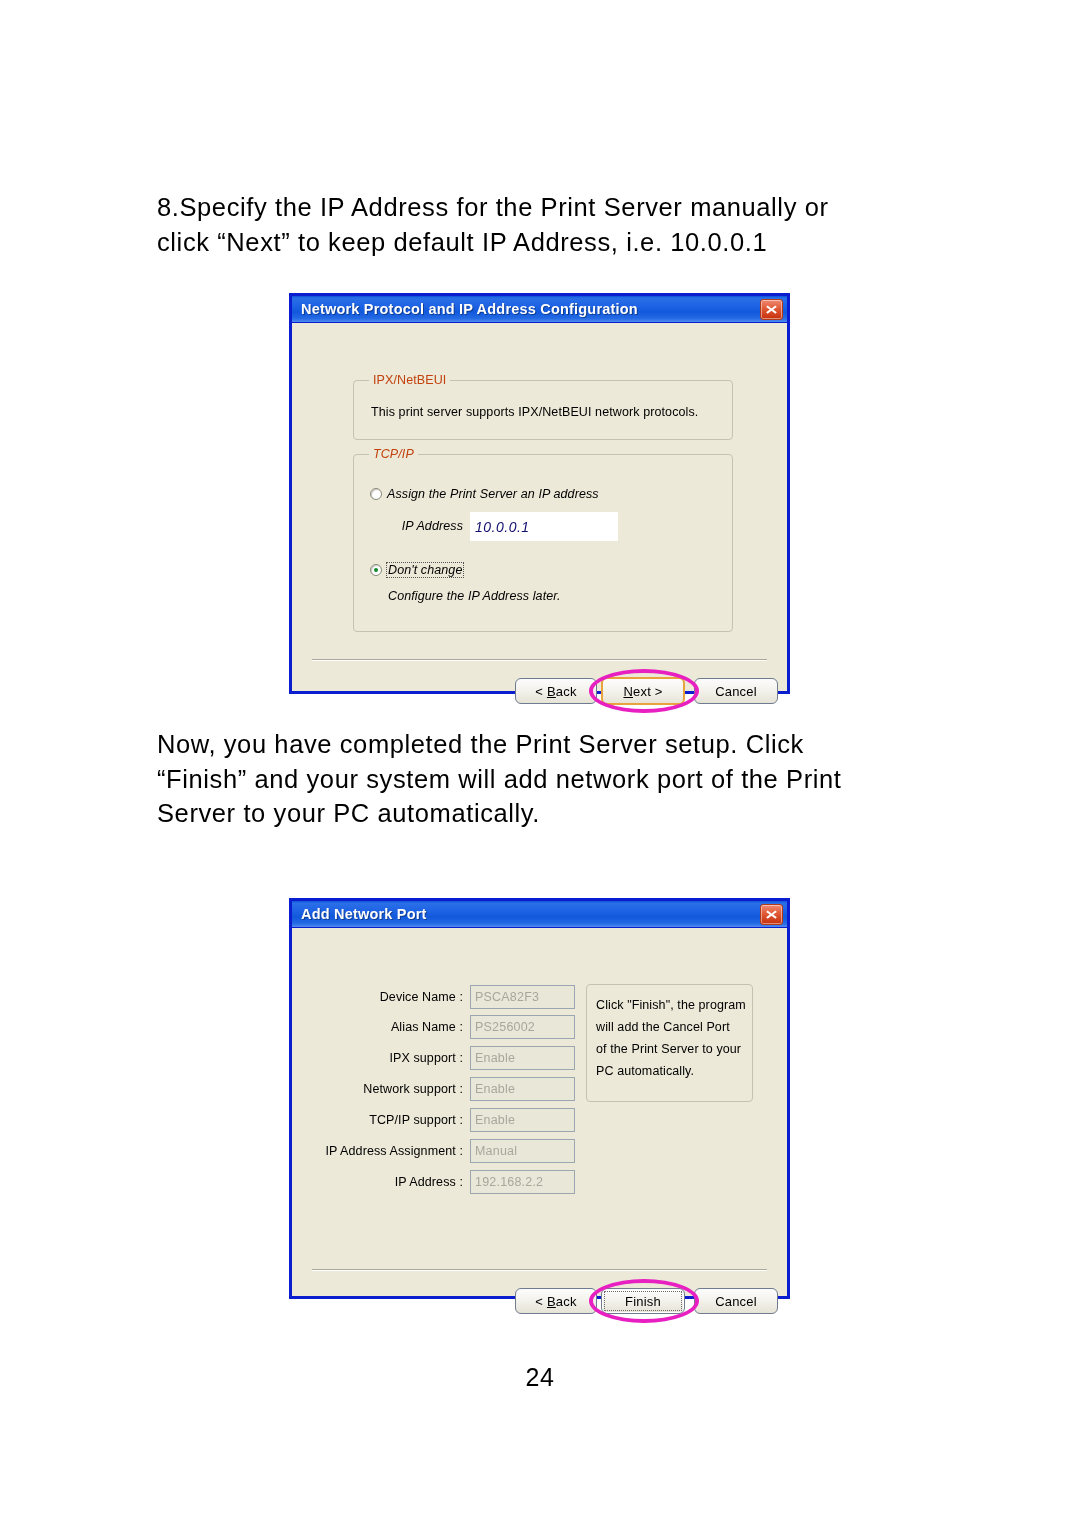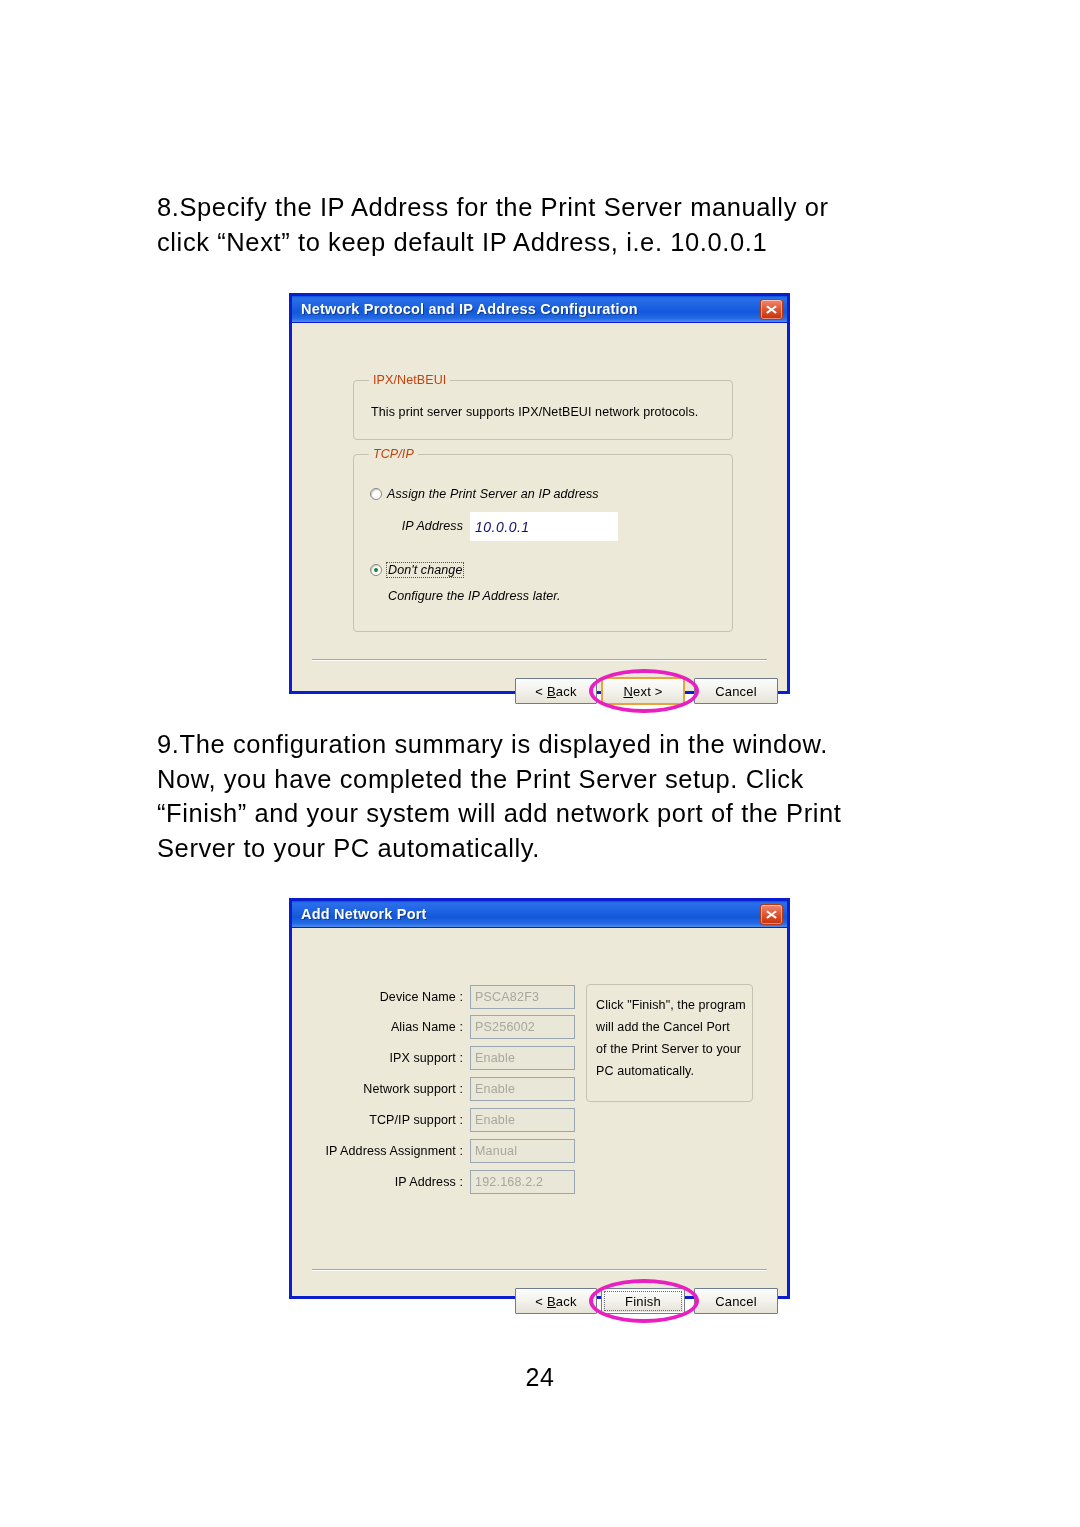--- a/index.html
+++ b/index.html
@@ -201,21 +201,21 @@
     height: 2px;
     border-top: 1px solid #aca899;
     border-bottom: 1px solid #ffffff;
     box-sizing: border-box;
   }
   .btn {
     position: absolute;
     height: 26px;
     background: linear-gradient(to bottom, #fcfcfc 0%, #f3f2ec 48%, #e6e3d6 100%);
     border: 1px solid #6f7b91;
-    border-radius: 1px;
+    border-radius: 6px;
     box-sizing: border-box;
     display: flex;
     align-items: center;
     justify-content: center;
     font-size: 13px;
     letter-spacing: 0.2px;
     cursor: pointer;
     color: #000;
   }
   .btn.default {
@@ -303,21 +303,20 @@
 
     <div class="btn" style="left:402px; top:355px; width:84px;">
       <span>Cancel</span>
     </div>
 
     <div class="annot-ellipse" style="left:297px; top:346px; width:110px; height:44px;"></div>
   </div>
 </div>
 
 <div class="step" id="step9">
-  <span class="step-line">9.The configuration summary is displayed in the window.</span>
   <span class="step-line">Now, you have completed the Print Server setup. Click</span>
   <span class="step-line">“Finish” and your system will add network port of the Print</span>
   <span class="step-line">Server to your PC automatically.</span>
 </div>
 
 <div class="dialog" id="dialog2" style="left:289px; top:898px; width:501px; height:401px;">
 
   <div class="titlebar">
     <span class="title">Add Network Port</span>
     <span class="close-btn">

